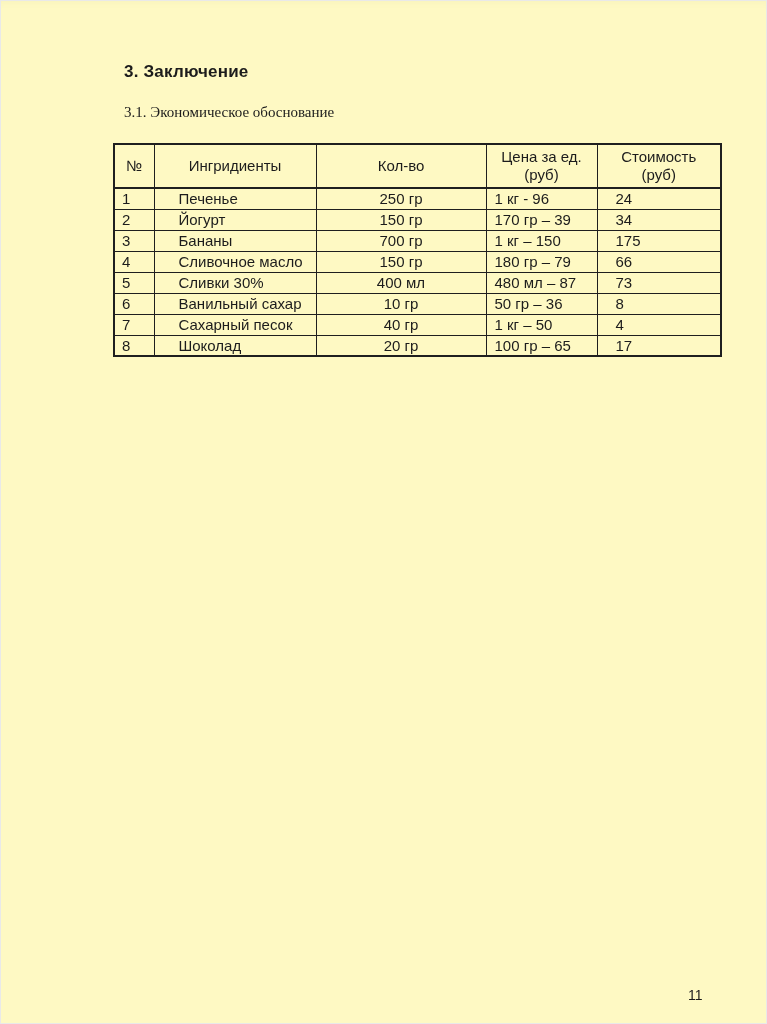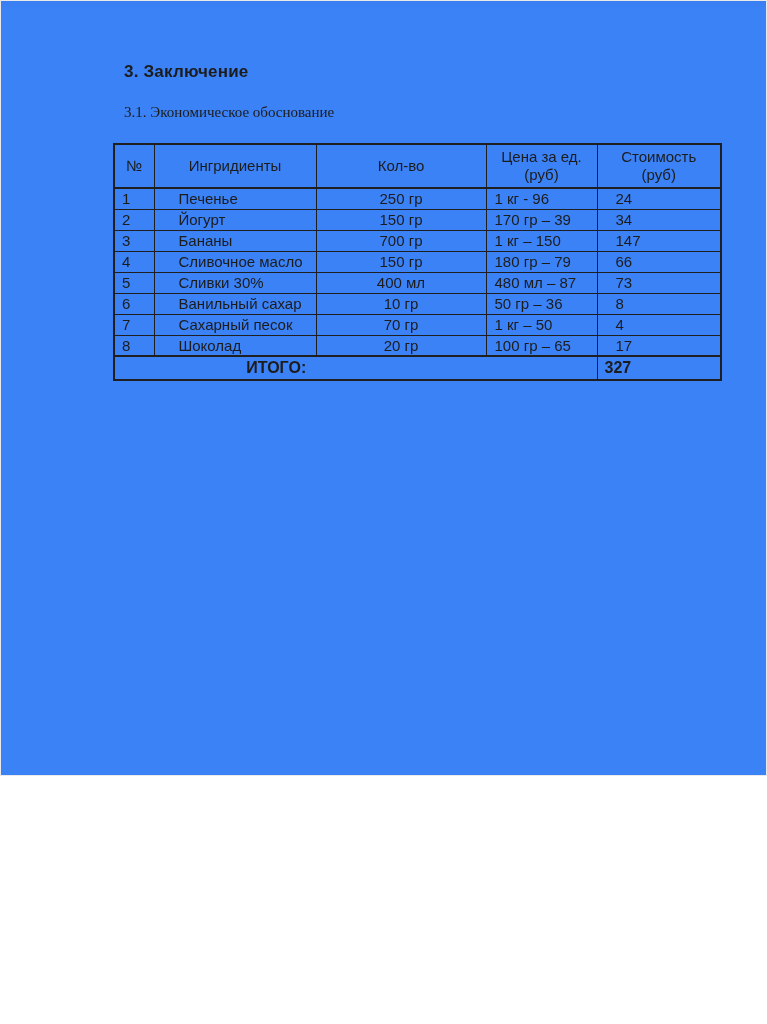--- a/index.html
+++ b/index.html
@@ -5,22 +5,22 @@
   * { box-sizing: border-box; }
   html, body { margin: 0; padding: 0; }
   body {
     width: 767px; height: 1024px;
     background: #ffffff;
     font-family: "Liberation Sans", sans-serif;
     color: #1c1c1c;
   }
   .page {
     position: relative;
-    width: 767px; height: 776px;
-    background: #3b82f6;
+    width: 767px; height: 1024px;
+    background: #fef9c3;
     box-shadow: inset 0 0 0 1px #e9e9e9, inset 0 10px 14px -12px rgba(0,0,0,0.06);
     overflow: hidden;
   }
   .doc-heading {
     position: absolute; left: 124px; top: 62px;
     font-size: 17px; font-weight: bold; letter-spacing: 0.2px;
     margin: 0;
   }
   .doc-subheading {
     position: absolute; left: 124px; top: 104px;
@@ -117,21 +117,21 @@
         <td class="cell-name">Йогурт</td>
         <td class="cell-qty">150 гр</td>
         <td class="cell-price">170 гр – 39</td>
         <td class="cell-cost">34</td>
       </tr>
       <tr class="data-row">
         <td class="cell-num">3</td>
         <td class="cell-name">Бананы</td>
         <td class="cell-qty">700 гр</td>
         <td class="cell-price">1 кг – 150</td>
-        <td class="cell-cost">147</td>
+        <td class="cell-cost">175</td>
       </tr>
       <tr class="data-row">
         <td class="cell-num">4</td>
         <td class="cell-name">Сливочное масло</td>
         <td class="cell-qty">150 гр</td>
         <td class="cell-price">180 гр – 79</td>
         <td class="cell-cost">66</td>
       </tr>
       <tr class="data-row">
         <td class="cell-num">5</td>
@@ -143,34 +143,30 @@
       <tr class="data-row">
         <td class="cell-num">6</td>
         <td class="cell-name">Ванильный сахар</td>
         <td class="cell-qty">10 гр</td>
         <td class="cell-price">50 гр – 36</td>
         <td class="cell-cost">8</td>
       </tr>
       <tr class="data-row">
         <td class="cell-num">7</td>
         <td class="cell-name">Сахарный песок</td>
-        <td class="cell-qty">70 гр</td>
+        <td class="cell-qty">40 гр</td>
         <td class="cell-price">1 кг – 50</td>
         <td class="cell-cost">4</td>
       </tr>
       <tr class="data-row">
         <td class="cell-num">8</td>
         <td class="cell-name">Шоколад</td>
         <td class="cell-qty">20 гр</td>
         <td class="cell-price">100 гр – 65</td>
         <td class="cell-cost">17</td>
       </tr>
-      <tr class="total-row">
-        <td class="total-label-cell" colspan="4">ИТОГО:</td>
-        <td class="total-value-cell">327</td>
-      </tr>
     </tbody>
   </table>
 
 
   <div class="page-number">11</div>
 
 </div>
 
 </body></html>

